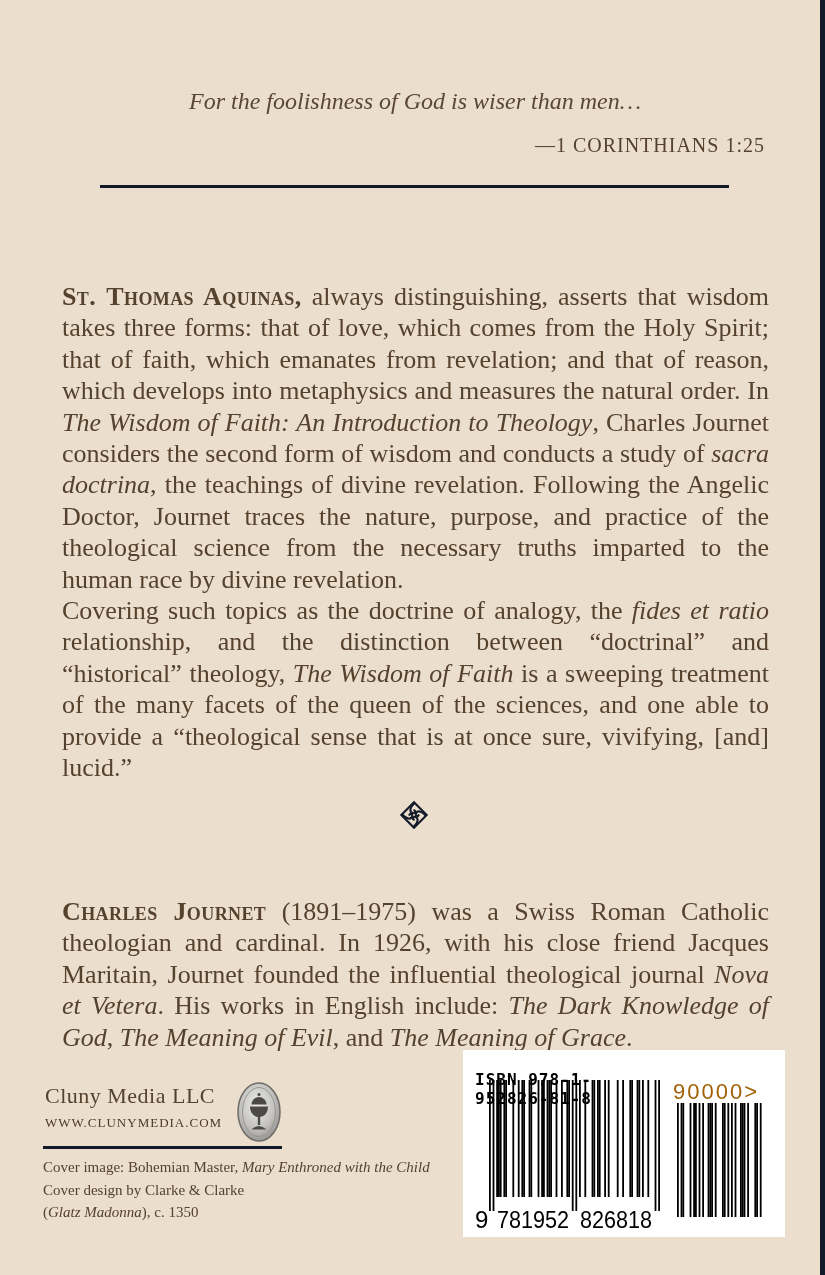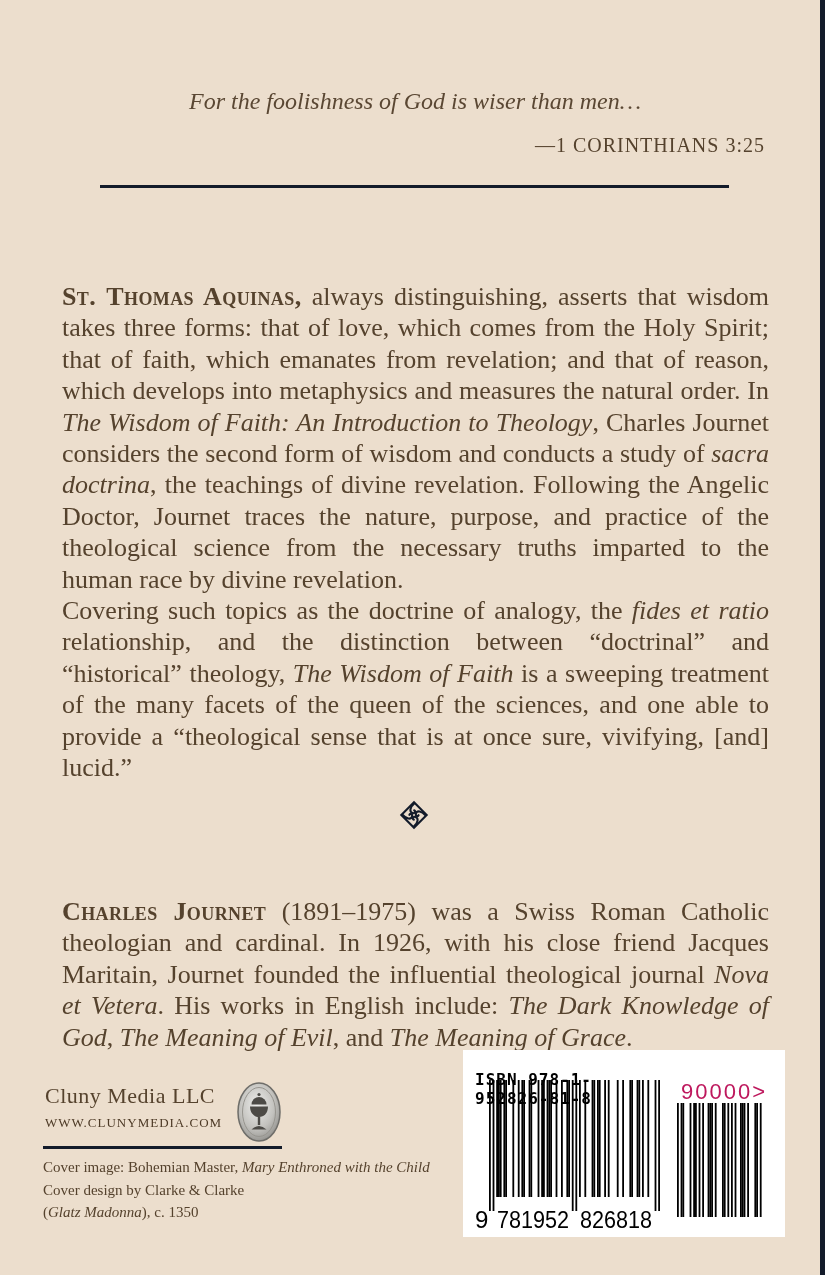--- a/index.html
+++ b/index.html
@@ -30,34 +30,34 @@
   .pub-site{top:1115px;left:45px;font-size:13px;letter-spacing:1px;color:#4d3a26;}
   .logo{top:1082px;left:237px;width:44px;height:60px;}
   .rule2{top:1146px;left:43px;width:239px;height:3px;background:#131b2a;}
   .credits{top:1156px;left:43px;width:420px;font-size:15px;line-height:22.5px;color:#55422d;}
   .barcode-panel{top:1050px;left:463px;width:322px;height:187px;background:#ffffff;}
   .isbn-label{position:absolute;top:20px;left:12px;width:190px;
         font-family:"DejaVu Sans Mono","Liberation Mono",monospace;
         font-size:16px;font-weight:bold;letter-spacing:1px;color:#000;}
   .main-barcode{position:absolute;top:30px;left:12px;}
   .supp-barcode{position:absolute;top:53px;left:214px;}
-  .supp-label{position:absolute;top:29px;left:210px;width:102px;text-align:center;
+  .supp-label{position:absolute;top:29px;left:210px;width:102px;
         font-family:"Liberation Sans","DejaVu Sans",sans-serif;
-        font-size:22px;letter-spacing:2px;color:#be185d;}
+        font-size:22px;letter-spacing:2px;color:#a16207;}
   svg text{font-family:"Liberation Sans","DejaVu Sans",sans-serif;}
 </style>
 </head>
 <body>
 
 <div class="cover">
 
   <div class="abs spine-strip"></div>
 
   <div class="abs quote">For the foolishness of God is wiser than men…</div>
-  <div class="abs attribution">—1 CORINTHIANS 3:25</div>
+  <div class="abs attribution">—1 CORINTHIANS 1:25</div>
   <div class="abs rule1"></div>
 
   <div class="abs para para1"><span class="bold sc">St. Thomas Aquinas,</span><span> always distinguishing, asserts that wisdom takes three forms: that of love, which comes from the Holy Spirit; that of faith, which emanates from revelation; and that of reason, which develops into metaphysics and measures the natural order. In </span><span class="it">The Wisdom of Faith: An Introduction to Theology</span><span>, Charles Journet considers the second form of wisdom and conducts a study of </span><span class="it">sacra doctrina</span><span>, the teachings of divine revelation. Following the Angelic Doctor, Journet traces the nature, purpose, and practice of the theological science from the necessary truths imparted to the human race by divine revelation.</span></div>
   <div class="abs para para2"><span>Covering such topics as the doctrine of analogy, the </span><span class="it">fides et ratio</span><span> relationship, and the distinction between “doctrinal” and “historical” theology, </span><span class="it">The Wisdom of Faith</span><span> is a sweeping treatment of the many facets of the queen of the sciences, and one able to provide a “theological sense that is at once sure, vivifying, [and] lucid.”</span></div>
 
   <div class="abs ornament">
     <svg width="32" height="32" viewBox="0 0 40 40">
       <g fill="none" stroke="#131b2a" stroke-width="2.6" stroke-linecap="round">
         <rect x="8.8" y="8.8" width="22.4" height="22.4" transform="rotate(45 20 20)"></rect>
         <g id="curlA">

